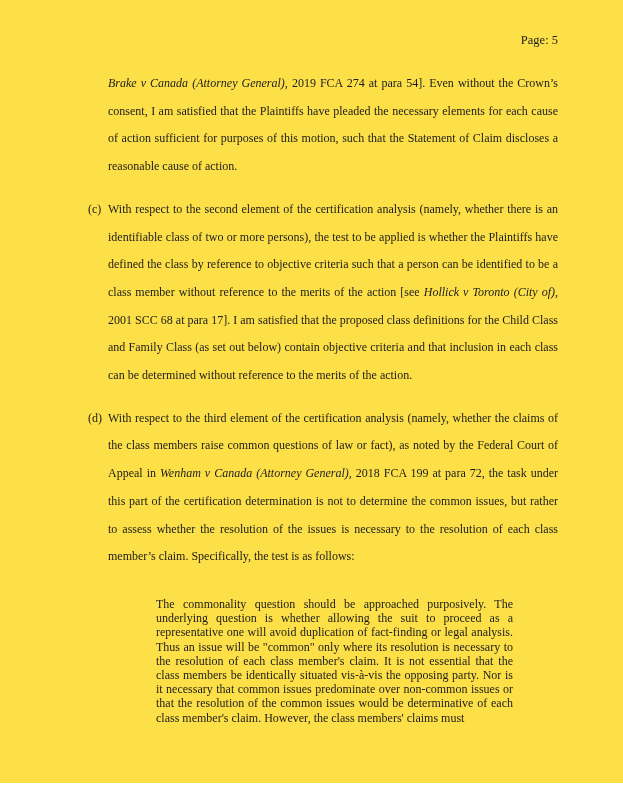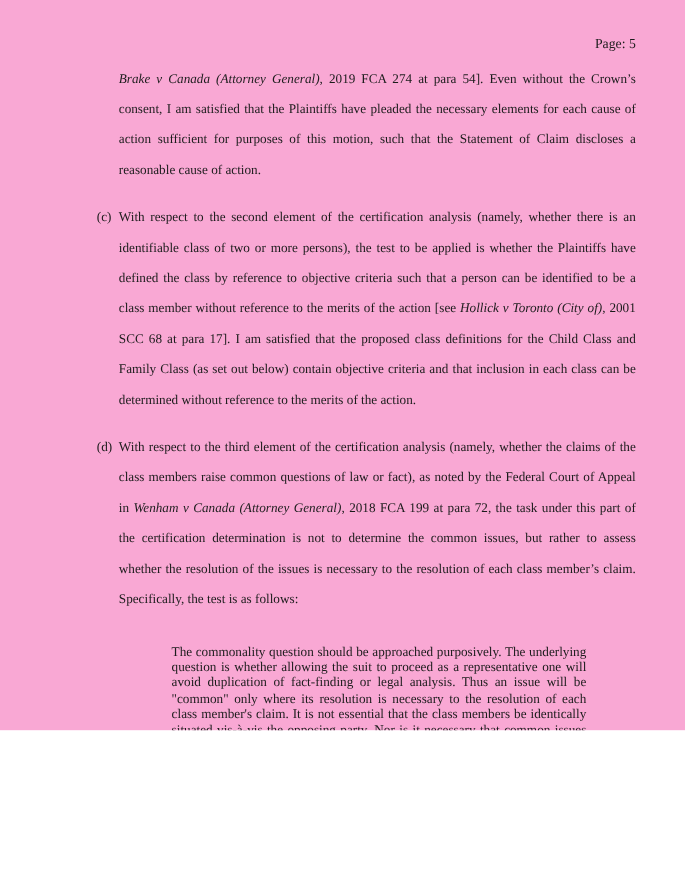--- a/index.html
+++ b/index.html
@@ -3,42 +3,42 @@
 <meta charset="utf-8">
 <style>
   html, body {
     margin: 0;
     padding: 0;
     background: #ffffff;
   }
   .sheet {
     position: relative;
     width: 623px;
-    height: 664px;
+    height: 783px;
     box-sizing: border-box;
-    background: #f9a8d4;
-    padding: 33px 45px 0 108px;
+    background: #fde047;
+    padding: 33px 65px 0 108px;
     font-family: "Liberation Serif", "DejaVu Serif", serif;
     color: #1c1c1c;
     overflow: hidden;
   }
   .page-num {
     text-align: right;
     font-size: 12.5px;
     line-height: 15px;
     color: #1c1c1c;
   }
   .para {
     font-size: 12px;
     line-height: 27.7px;
     text-align: justify;
     margin: 0;
   }
   .intro {
-    margin-top: 10px;
+    margin-top: 22px;
   }
   .list-item {
     position: relative;
     margin-top: 15px;
   }
   .list-marker {
     position: absolute;
     left: -20px;
     top: 0;
     font-size: 12px;

